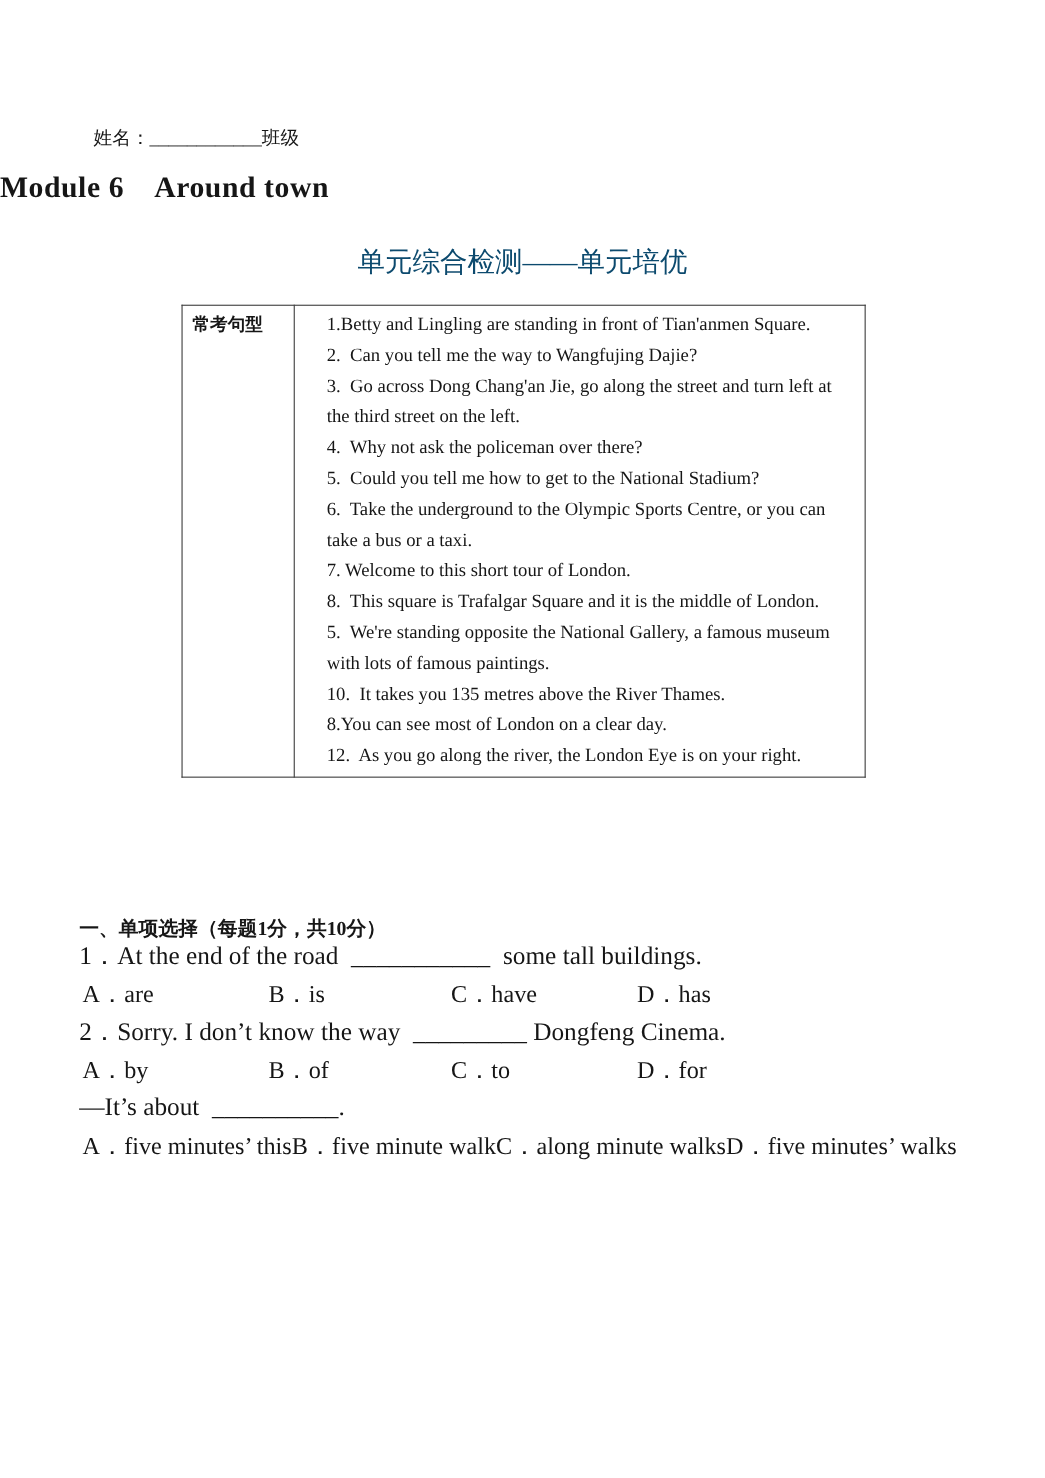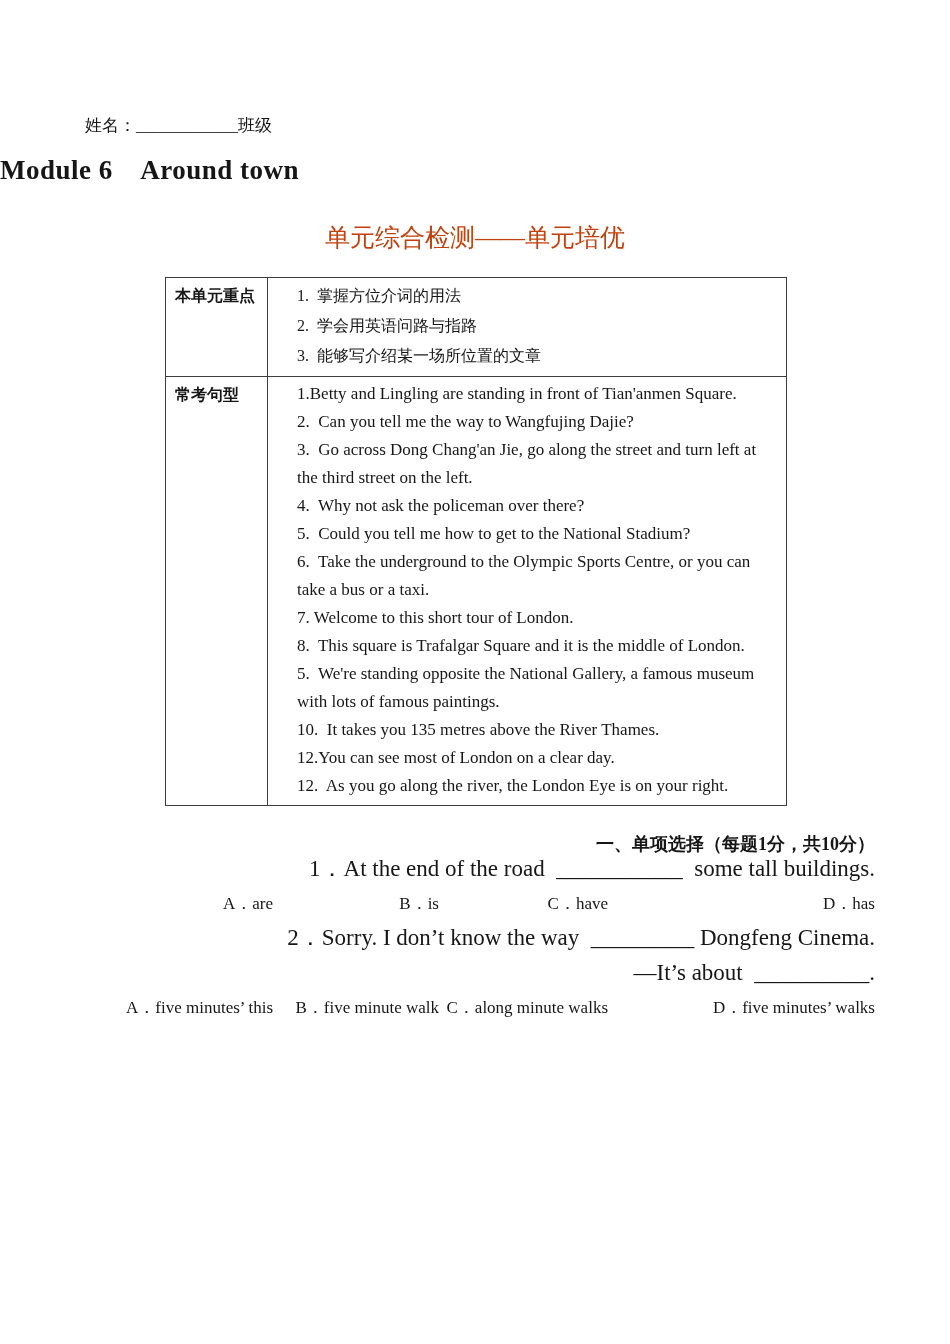--- a/index.html
+++ b/index.html
@@ -56,98 +56,96 @@
     line-height:30px;
     white-space:pre-wrap;
   }
   .sitem {
     margin:0;
     font-size:17px;
     line-height:28px;
     white-space:pre-wrap;
   }
   .section {
-    position:absolute; left:85px; top:833px; width:790px;text-align:right;
+    position:absolute; left:72px; top:833px; width:790px;
   }
   .section-heading {
     font-size:18px; font-weight:700;
     height:22px; line-height:22px;
     margin:0 0 3px 0;
     white-space:pre;
   }
   .qline {
     font-size:23px;
     height:22px; line-height:22px;
     margin:0 0 13px 0;
     white-space:pre-wrap;
   }
   .opts {
     display:flex;
     padding-left:3px;
     height:22px; line-height:22px;
-    margin:0 0 12px 16px;
-    font-size:17px;
+    margin:0 0 12px 0;
+    font-size:22px;
   }
   .opts .opt       { flex:0 0 169px; white-space:pre; }
   .opts .opt.w2    { flex:0 0 166px; }
   .opts .opt.last  { flex:1 1 auto; }
 </style>
 </head>
 <body>
 
 <div class="page">
 
   <div class="name-line">姓名：____________班级</div>
 
   <div class="doc-title">Module 6　Around town</div>
 
-  <div class="doc-subtitle" style="color: #c2410c;">单元综合检测——单元培优</div>
+  <div class="doc-subtitle" style="color: #0c4a6e;">单元综合检测——单元培优</div>
 
   <table class="overview">
     <tbody>
-        <tr>
-      <td class="row-head">本单元重点</td>
-      <td class="row-body">
-        <p class="titem">1.  掌握方位介词的用法</p>
-        <p class="titem">2.  学会用英语问路与指路</p>
-        <p class="titem">3.  能够写介绍某一场所位置的文章</p>
-      </td>
-    </tr>
     <tr>
       <td class="row-head">常考句型</td>
       <td class="row-body">
         <p class="sitem">1.Betty and Lingling are standing in front of Tian'anmen Square.</p>
         <p class="sitem">2.  Can you tell me the way to Wangfujing Dajie?</p>
         <p class="sitem">3.  Go across Dong Chang'an Jie, go along the street and turn left at the third street on the left.</p>
         <p class="sitem">4.  Why not ask the policeman over there?</p>
         <p class="sitem">5.  Could you tell me how to get to the National Stadium?</p>
         <p class="sitem">6.  Take the underground to the Olympic Sports Centre, or you can take a bus or a taxi.</p>
         <p class="sitem">7. Welcome to this short tour of London.</p>
         <p class="sitem">8.  This square is Trafalgar Square and it is the middle of London.</p>
         <p class="sitem">5.  We're standing opposite the National Gallery, a famous museum with lots of famous paintings.</p>
         <p class="sitem">10.  It takes you 135 metres above the River Thames.</p>
-        <p class="sitem">12.You can see most of London on a clear day.</p>
+        <p class="sitem">8.You can see most of London on a clear day.</p>
         <p class="sitem">12.  As you go along the river, the London Eye is on your right.</p>
       </td>
     </tr>
   </tbody>
     </table>
 
   <div class="section">
     <div class="section-heading">一、单项选择（每题1分，共10分）</div>
 
     <div class="qline">1．At the end of the road  ___________  some tall buildings.</div>
     <div class="opts">
       <span class="opt">A．are</span>
       <span class="opt w2">B．is</span>
       <span class="opt">C．have</span>
       <span class="opt last">D．has</span>
     </div>
 
     <div class="qline">2．Sorry. I don’t know the way  _________ Dongfeng Cinema.</div>
+    <div class="opts">
+      <span class="opt">A．by</span>
+      <span class="opt w2">B．of</span>
+      <span class="opt">C．to</span>
+      <span class="opt last">D．for</span>
+    </div>
 
     <div class="qline">—It’s about  __________.</div>
     <div class="opts">
       <span class="opt">A．five minutes’ this</span>
       <span class="opt w2">B．five minute walk</span>
       <span class="opt">C．along minute walks</span>
       <span class="opt last">D．five minutes’ walks</span>
     </div>
   </div>
 

